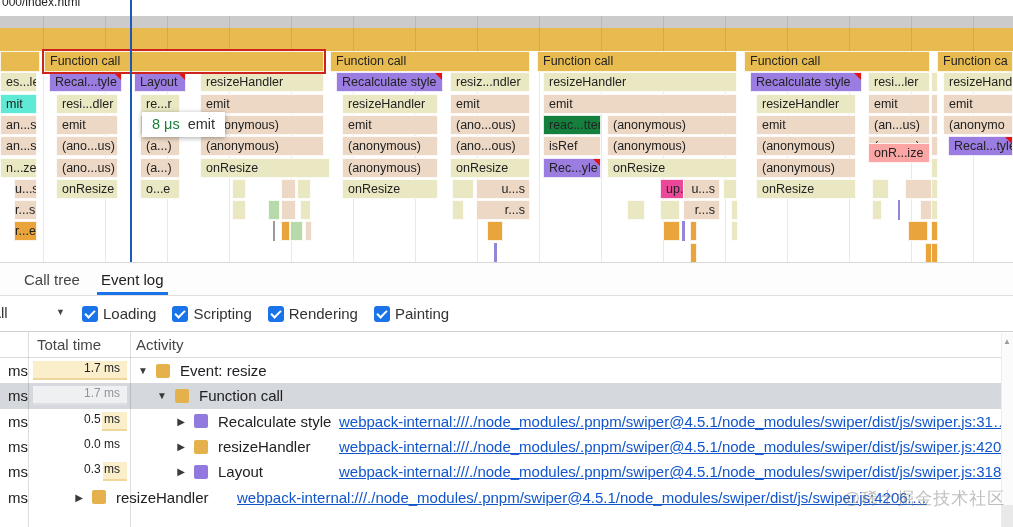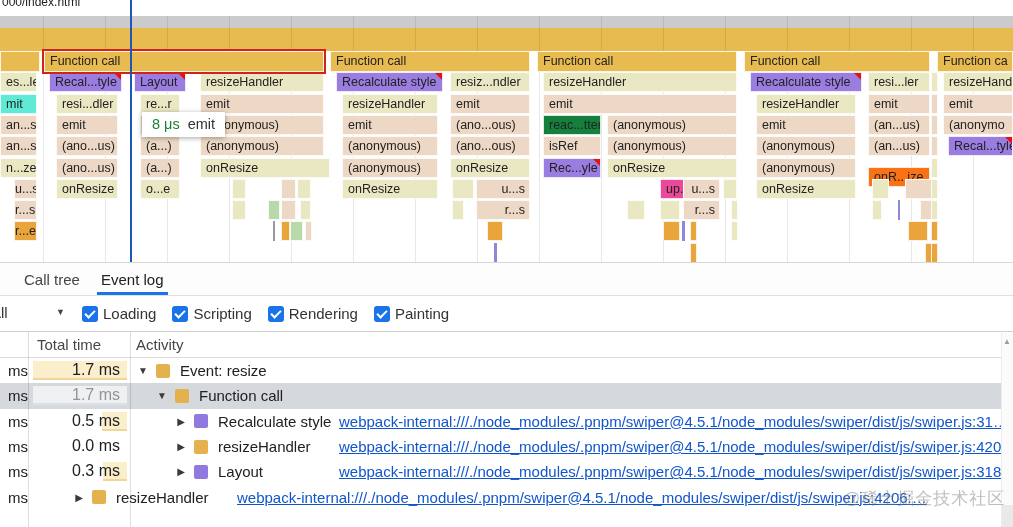--- a/index.html
+++ b/index.html
@@ -50,21 +50,21 @@
            border-bottom:1px solid #dcdcdc;box-sizing:border-box;font-size:15px;color:#464646;}
   .h-total{position:absolute;left:37px;top:4px;}
   .h-act{position:absolute;left:136px;top:4px;}
   .lrow{position:absolute;left:0;right:12px;height:25.3px;display:flex;align-items:center;background:#fff;}
   .lrow.selected{background:#d5d8dc;}
   .c-self{width:28px;box-sizing:border-box;padding-left:8px;font-size:15px;color:#222;flex:none;}
   .c-total{width:102px;height:100%;position:relative;flex:none;}
   .bar{position:absolute;right:3px;top:3px;height:19px;background:#fbeecb;
        border-bottom:2px solid #efd79c;box-sizing:border-box;}
   .lrow.selected .bar{background:#eef0f2;border-bottom-color:#dcdfe3;}
-  .tval{position:absolute;right:10px;top:3px;font-size:16px;color:#202124;}
+  .tval{position:absolute;right:10px;top:3px;font-size:12px;color:#202124;}
   .lrow.selected .tval{color:#8f959b;}
   .c-act{flex:1;height:100%;display:flex;align-items:center;overflow:hidden;font-size:15px;}
   .tri{width:14px;text-align:center;font-size:10px;color:#3a3a3a;margin-right:6px;flex:none;}
   .chip{width:14px;height:14px;border-radius:2px;margin-right:10px;flex:none;}
   .nm{color:#202124;margin-right:8px;white-space:nowrap;}
   .lrow.deep .nm{min-width:113px;}
   .lnk{text-decoration:underline;white-space:nowrap;}
   .vdiv{position:absolute;top:332px;bottom:0;width:1px;background:rgba(0,0,0,0.13);z-index:2;}
   
   .sbar{position:absolute;right:0;top:333px;bottom:0;width:12px;background:#fbfbfb;
@@ -167,21 +167,21 @@
       <div class="blk warn" style="left: 750px; top: 72.3px; width: 112px; height: 20px; background: rgb(155, 124, 224);">Recalculate style</div>
       <div class="blk" style="left: 756px; top: 93.6px; width: 100px; height: 20px; background: rgb(234, 231, 195);">resizeHandler</div>
       <div class="blk" style="left: 756px; top: 114.9px; width: 100px; height: 20px; background: rgb(236, 216, 197);">emit</div>
       <div class="blk" style="left: 756px; top: 136.2px; width: 100px; height: 20px; background: rgb(236, 216, 197);">(anonymous)</div>
       <div class="blk" style="left: 756px; top: 157.5px; width: 100px; height: 20px; background: rgb(236, 216, 197);">(anonymous)</div>
       <div class="blk" style="left: 756px; top: 178.8px; width: 100px; height: 20px; background: rgb(234, 231, 195);">onResize</div>
       <div class="blk" style="left: 868px; top: 72.3px; width: 62px; height: 20px; background: rgb(234, 231, 195);">resi...ler</div>
       <div class="blk" style="left: 868px; top: 93.6px; width: 62px; height: 20px; background: rgb(236, 216, 197);">emit</div>
       <div class="blk" style="left: 868px; top: 114.9px; width: 62px; height: 20px; background: rgb(236, 216, 197);">(an...us)</div>
       <div class="blk" style="left: 868px; top: 136.2px; width: 62px; height: 20px; background: rgb(236, 216, 197);">(an...us)</div>
-      <div class="blk" style="left: 868px; top: 143px; width: 62px; height: 20px; background: #f97316; margin-top: 24px;">onR...ize</div>
+      <div class="blk" style="left: 868px; top: 143px; width: 62px; height: 20px; background: #fca5a5;">onR...ize</div>
       <div class="blk" style="left: 872px; top: 178.8px; width: 17px; height: 20px; background: rgb(234, 231, 195);"></div>
       <div class="blk" style="left: 905px; top: 178.8px; width: 28px; height: 20px; background: rgb(236, 216, 197);"></div>
       <div class="blk" style="left: 872px; top: 200.1px; width: 10px; height: 20px; background: rgb(234, 231, 195);"></div>
       <div class="blk nb" style="left: 898px; top: 200.1px; width: 2px; height: 20px; background: rgb(144, 135, 216);"></div>
       <div class="blk" style="left: 920px; top: 200.1px; width: 13px; height: 20px; background: rgb(236, 216, 197);"></div>
       <div class="blk" style="left: 908px; top: 221.4px; width: 20px; height: 20px; background: rgb(233, 164, 60);"></div>
       <div class="blk" style="left: 925px; top: 242.7px; width: 8px; height: 20px; background: rgb(233, 164, 60);"></div>
       <div class="blk" style="left: 931px; top: 72.3px; width: 7px; height: 20px; background: rgb(234, 231, 195);"></div>
       <div class="blk" style="left: 931px; top: 93.6px; width: 7px; height: 20px; background: rgb(236, 216, 197);"></div>
       <div class="blk" style="left: 931px; top: 114.9px; width: 7px; height: 20px; background: rgb(236, 216, 197);"></div>

